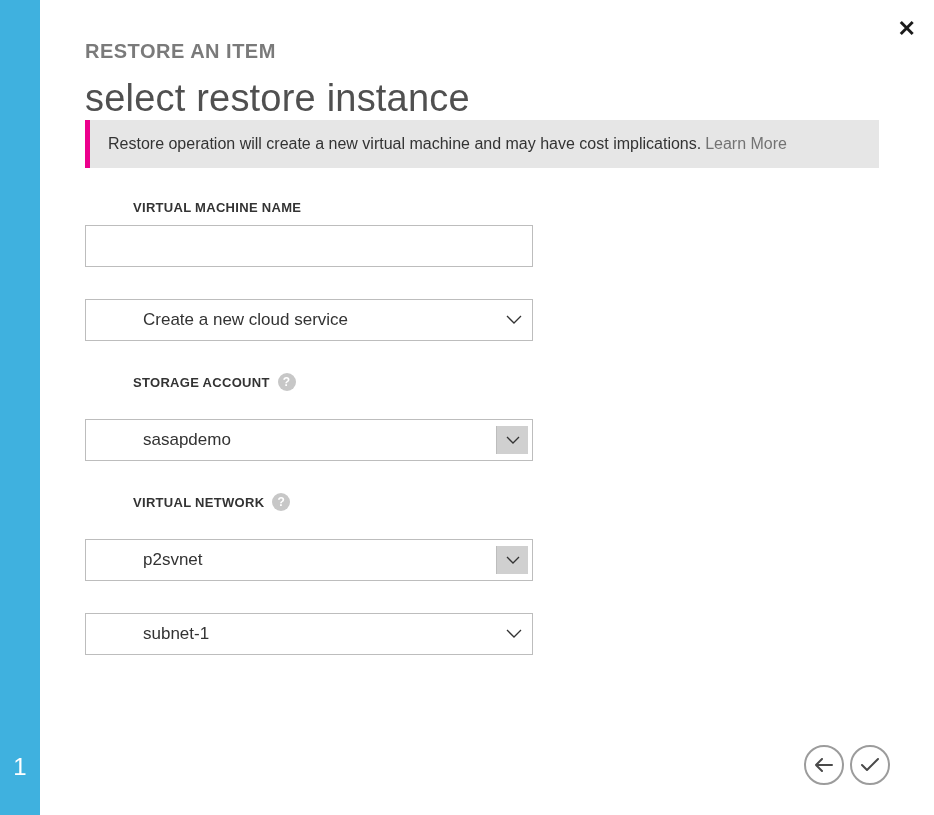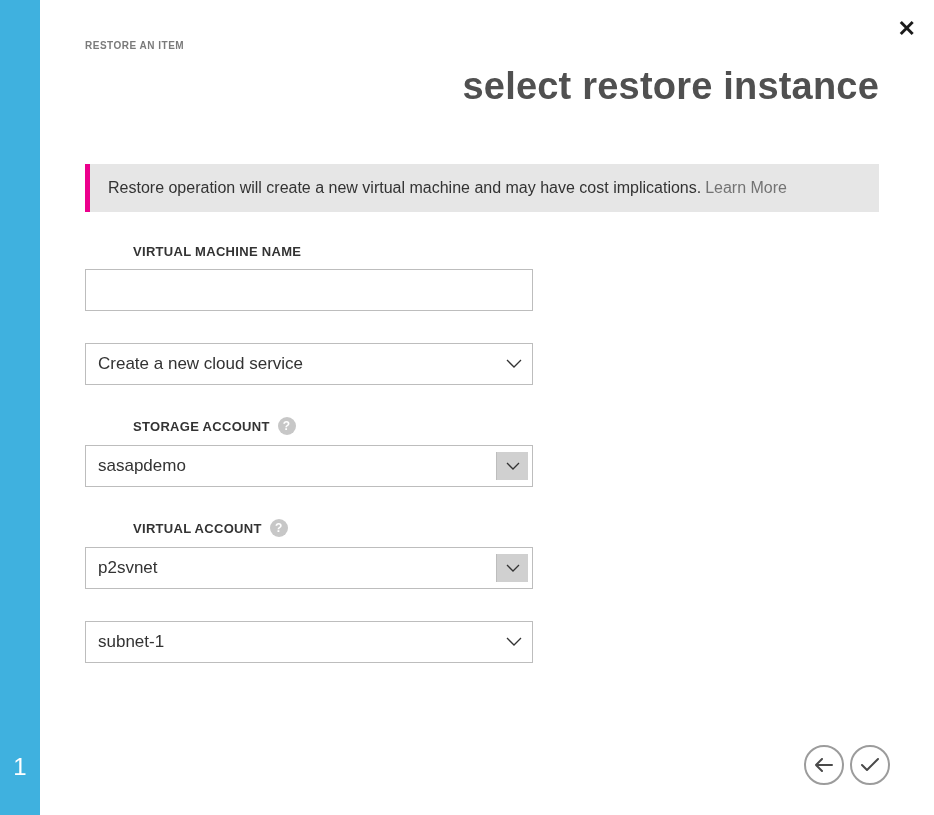--- a/index.html
+++ b/index.html
@@ -41,34 +41,32 @@
       top: 18px;
       right: 18px;
       font-size: 22px;
       color: #1a1a1a;
       cursor: pointer;
       font-weight: bold;
       line-height: 1;
     }
     .breadcrumb {
       color: #7a7a7a;
-      font-size: 10px;
+      font-size: 20px;
       font-weight: 600;
       letter-spacing: 0.5px;
     }
     .page-title {
       font-size: 38px;
-      font-weight: 700;
+      font-weight: 400;
       color: #505050;
       margin-top: 14px;
       letter-spacing: 0.2px;
-      text-align: right;
     }
     .info-banner {
-      margin-top: 56px;
       background: #e6e6e6;
       border-left: 5px solid #ec008c;
       padding: 15px 18px;
       font-size: 16px;
       color: #333;
       display: flex;
       flex-wrap: wrap;
       gap: 4px;
     }
     .info-banner .link {
@@ -106,28 +104,29 @@
       width: 448px;
       height: 42px;
       border: 1px solid #bdbdbd;
       padding: 0 12px;
       font-size: 16px;
       color: #333;
       outline: none;
       font-family: inherit;
     }
     .select-wrap {
-      margin-top: 10px;
+      margin-top: 28px;
       width: 448px;
       height: 42px;
       border: 1px solid #bdbdbd;
       position: relative;
       display: flex;
       align-items: center;
       cursor: pointer;
+      padding-left: 45px;
     }
     .select-wrap .value {
       padding: 0 12px;
       font-size: 17px;
       color: #333;
       flex: 1;
     }
     .select-wrap .chev {
       width: 36px;
       height: 100%;
@@ -206,21 +205,21 @@
       <span class="chev">
         <svg width="14" height="9" viewBox="0 0 14 9">
             <path d="M1 1 L7 7 L13 1" stroke="#333" stroke-width="1.3" fill="none"></path>
           </svg>
       </span>
     </div>
   </div>
 
   <div class="form-group">
     <div class="form-label">
-      <span>VIRTUAL ACCOUNT</span>
+      <span>VIRTUAL NETWORK</span>
       <span class="help-icon">?</span>
     </div>
     <div class="select-wrap graychev">
       <span class="value">p2svnet</span>
       <span class="chev">
         <svg width="14" height="9" viewBox="0 0 14 9">
             <path d="M1 1 L7 7 L13 1" stroke="#333" stroke-width="1.3" fill="none"></path>
           </svg>
       </span>
     </div>

